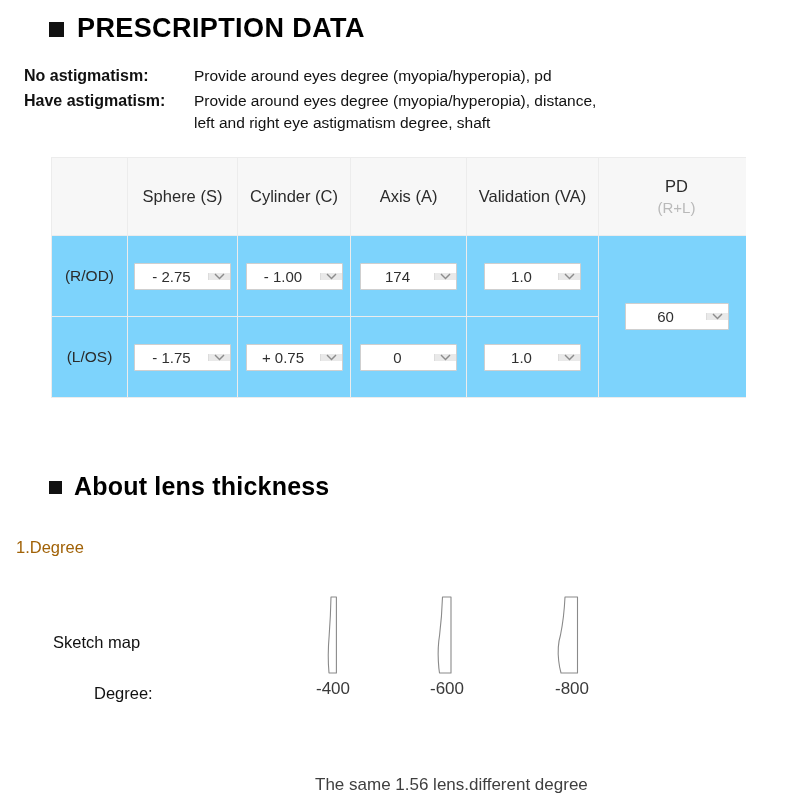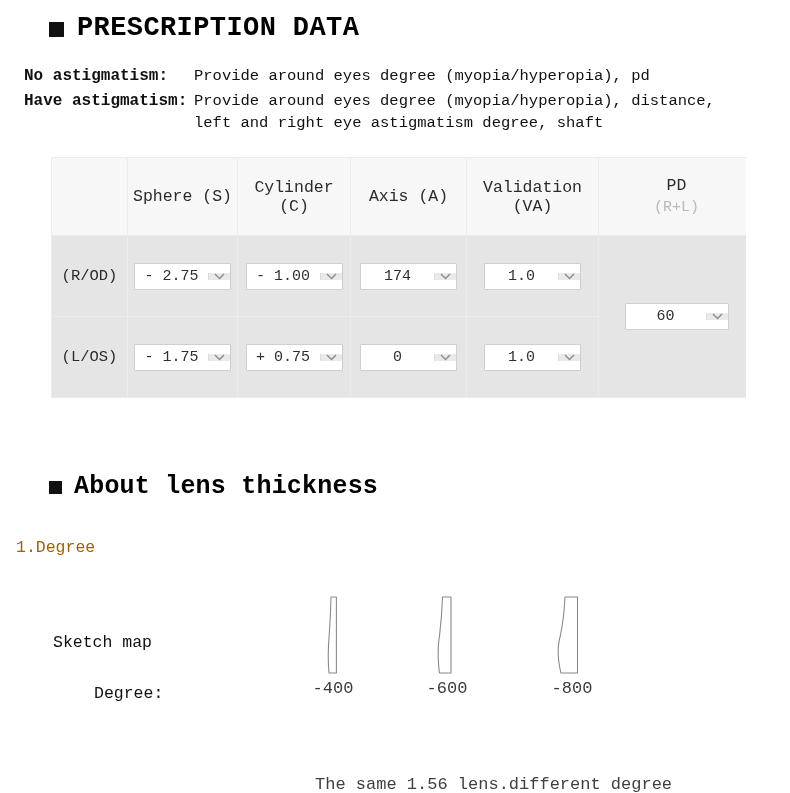--- a/index.html
+++ b/index.html
@@ -11,21 +11,20 @@
     background: #ffffff;
     font-family: "Liberation Sans", sans-serif;
     -webkit-font-smoothing: antialiased;
   }
   .page {
     position: relative;
     width: 746px;
     height: 793px;
     overflow: hidden;
     background: #ffffff;
-    font-family: Liberation Mono, monospace;
   }
 
   
   .section-heading {
     position: absolute;
     display: flex;
     align-items: center;
     color: #000000;
     font-weight: bold;
     white-space: nowrap;
@@ -92,21 +91,21 @@
     position: absolute;
     left: 51px;
     top: 157px;
     width: 703px;
     height: 240px;
   }
   table.rx-table {
     width: 703px;
     border-collapse: collapse;
     table-layout: fixed;
-    background: #e5e5e5;
+    background: #7dd3fc;
   }
   table.rx-table th,
   table.rx-table td {
     border: 1px solid #ececec;
     padding: 0;
     vertical-align: middle;
     text-align: center;
   }
   table.rx-table thead th {
     background: #f7f7f7;

